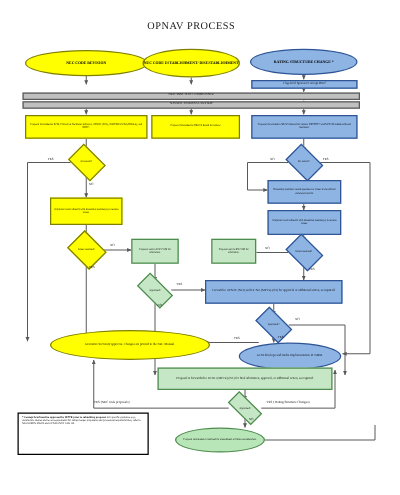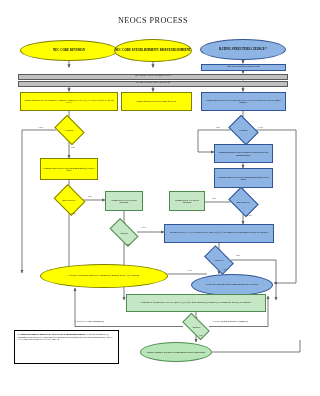--- a/index.html
+++ b/index.html
@@ -63,21 +63,21 @@
     padding:2px 2.5px;
     font-size:2.15px;line-height:1.25;text-align:left;color:#000;
   }
   svg{position:absolute;left:0;top:0;pointer-events:none;}
 </style>
 </head>
 <body>
 
 <div id="canvas">
 
-  <div class="title">NEOCS PROCESS</div>
+  <div class="title">OPNAV PROCESS</div>
 
   <svg width="306" height="396">
     <defs>
       <marker id="ar" markerWidth="5" markerHeight="5" refX="4.2" refY="2" orient="auto">
         <path d="M0,0 L4.4,2 L0,4 z" fill="#595959"></path>
       </marker>
       <marker id="arb" markerWidth="5" markerHeight="5" refX="0.3" refY="2" orient="auto">
         <path d="M4.4,0 L0,2 L4.4,4 z" fill="#595959"></path>
       </marker>
     </defs>

